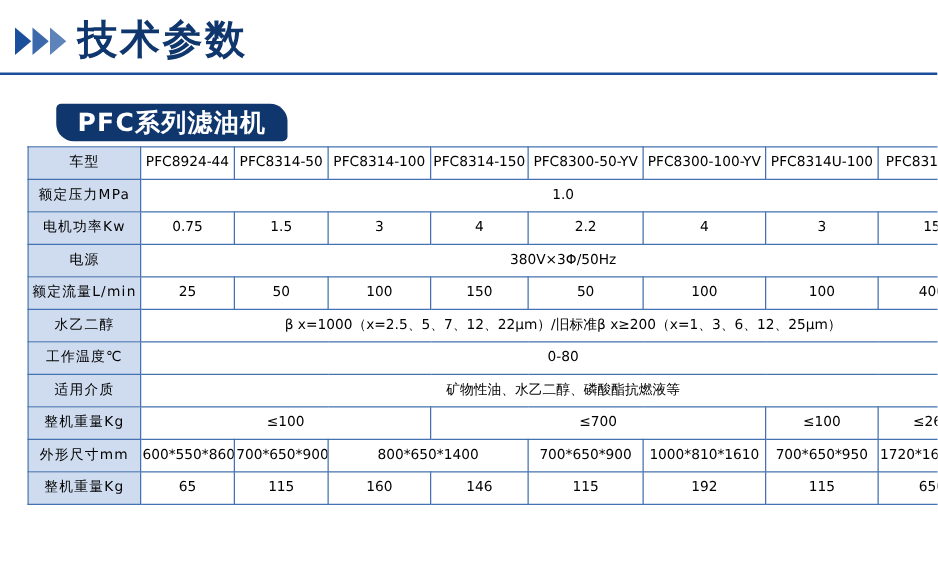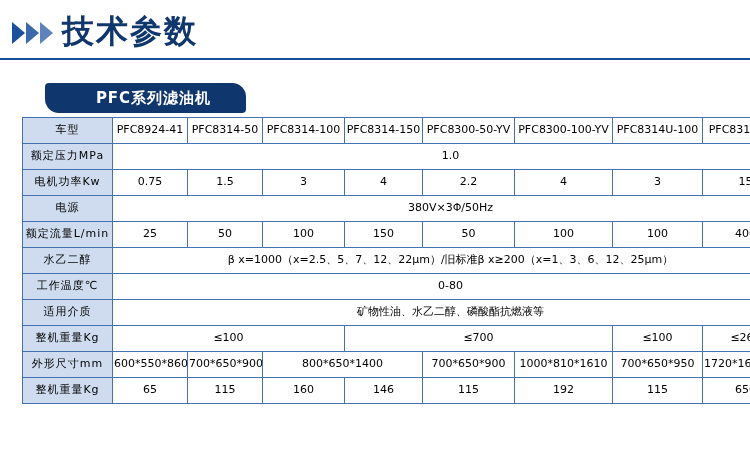--- a/index.html
+++ b/index.html
@@ -67,28 +67,27 @@
   
   .pill {
     position: absolute;
     left: 45px;
     top: 83px;
     width: 185px;
     height: 30px;
     background: #10366e;
     border-radius: 4px 14px 4px 14px;
     color: #ffffff;
-    font-size: 15px;
+    font-size: 20px;
     font-weight: bold;
     display: flex;
     align-items: center;
     justify-content: center;
     font-family: "DejaVu Sans", sans-serif;
     letter-spacing: 1px;
-    padding-left: 16px;
   }
 
   
   .table-wrap {
     position: absolute;
     left: 22px;
     top: 117px;
     width: 706px;
   }
   table.spec {
@@ -148,21 +147,21 @@
         <col style="width:78px">
         <col style="width:92px">
         <col style="width:98px">
         <col style="width:90px">
         <col style="width:86px">
       </colgroup>
 
       <tbody>
           <tr>
         <td class="rowhdr">车型</td>
-        <td class="modelcell">PFC8924-41</td>
+        <td class="modelcell">PFC8924-44</td>
         <td class="modelcell">PFC8314-50</td>
         <td class="modelcell">PFC8314-100</td>
         <td class="modelcell">PFC8314-150</td>
         <td class="small">PFC8300-50-YV</td>
         <td class="small">PFC8300-100-YV</td>
         <td class="small">PFC8314U-100</td>
         <td class="modelcell">PFC8314-400</td>
       </tr>
 
       <tr>

